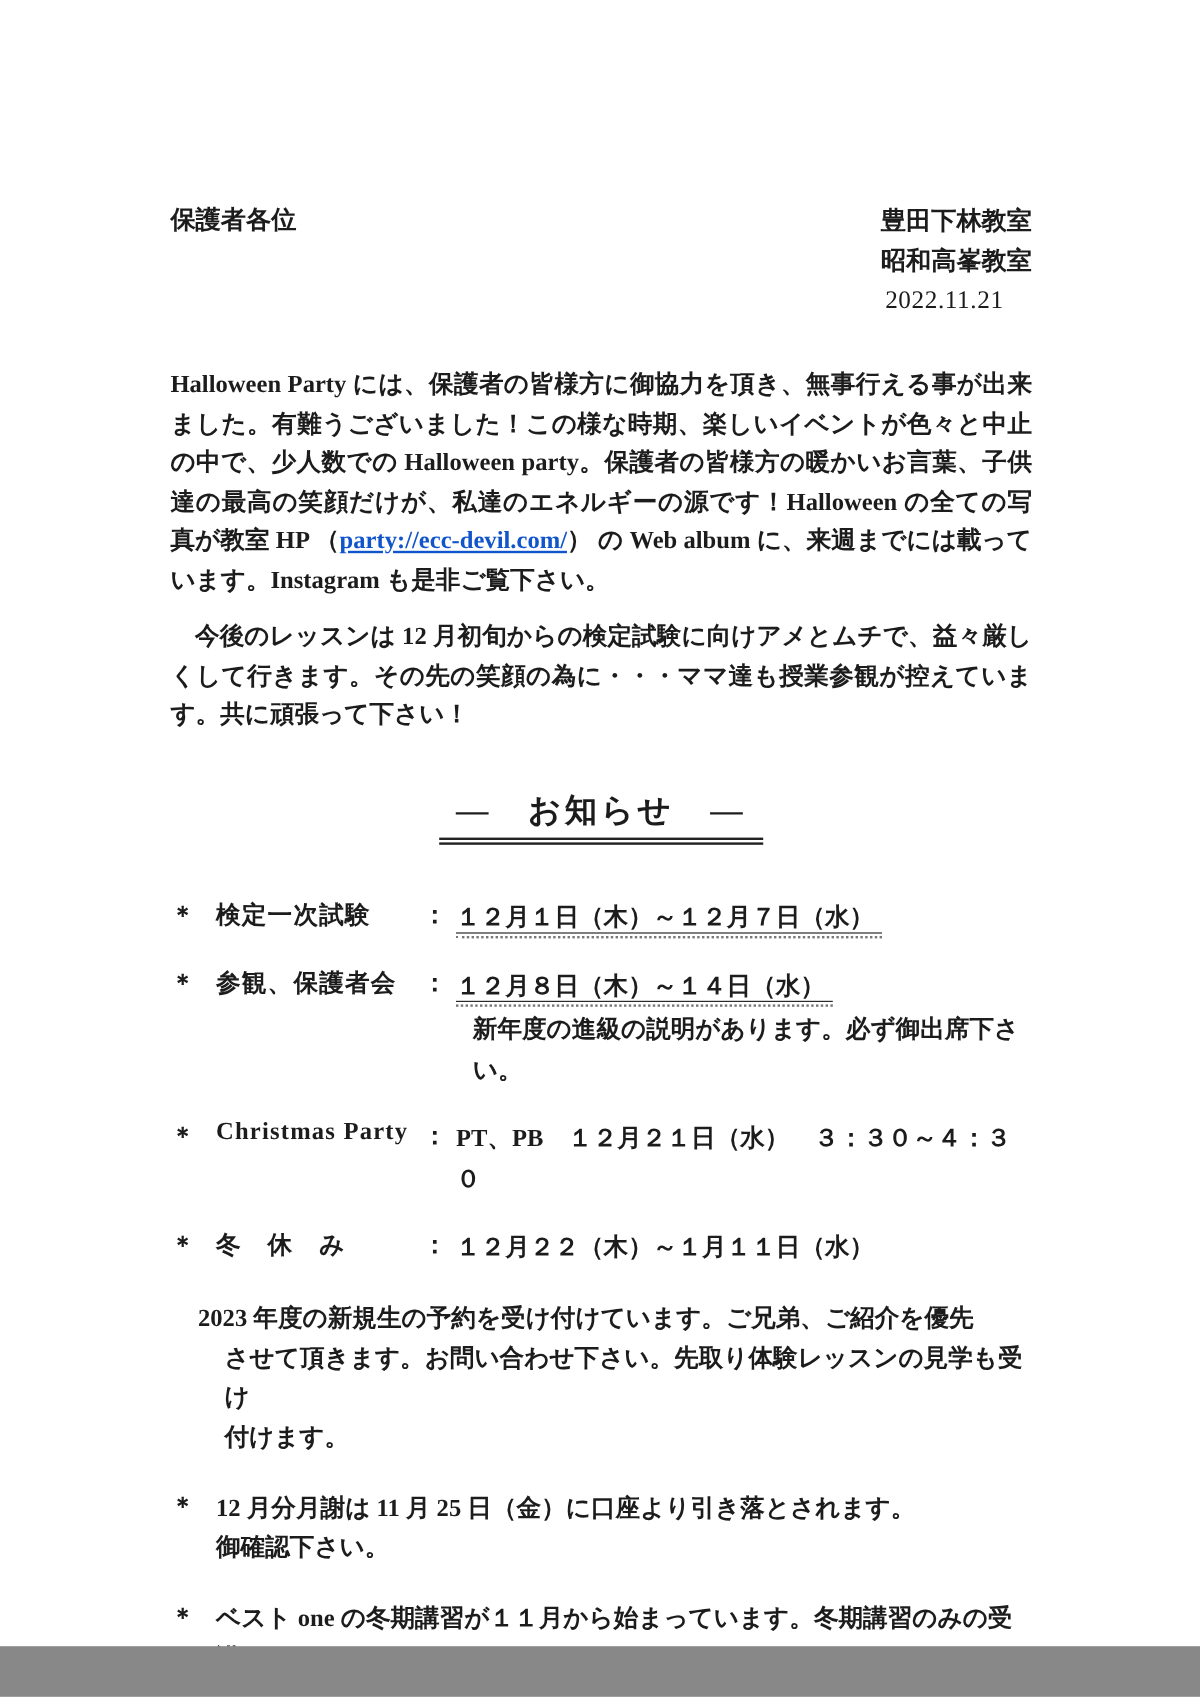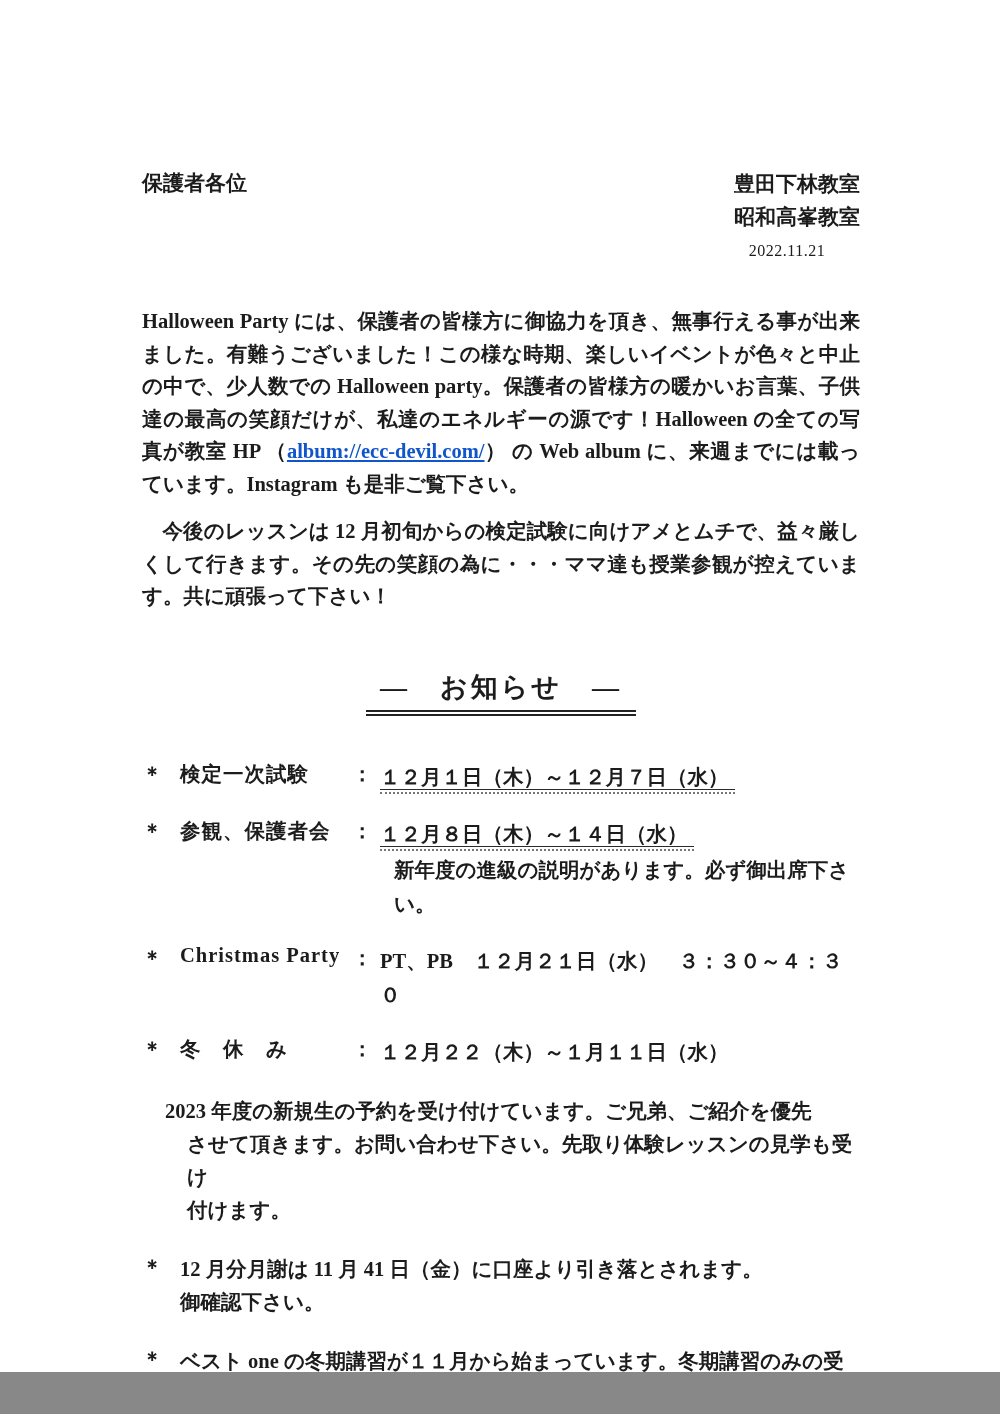--- a/index.html
+++ b/index.html
@@ -7,28 +7,28 @@
   .page {
     width:1000px; height:1372px; background:#ffffff; margin:0 auto;
     font-family:"Liberation Serif","DejaVu Serif",serif;
     color:#1c1c1c; font-weight:600; overflow:hidden;
   }
   .inner { padding:168px 140px 0 142px; }
 
   .header { display:flex; justify-content:space-between; font-size:21px; }
   .recipient { line-height:30px; }
   .sender { text-align:center; line-height:33px; }
-  .doc-date { font-size:16px; padding-right:20px; font-weight:500; letter-spacing:0.5px; }
+  .doc-date { font-size:21px; padding-right:20px; font-weight:500; letter-spacing:0.5px; }
 
   .body-block { margin-top:38px; font-size:20.5px; line-height:32.5px; text-align:justify; }
   .para { margin:0; }
   .para-indent { text-indent:1em;margin-top:15px; }
   a.link { color:#1155CC; text-decoration:underline; cursor:pointer; }
 
-  .title-wrap { text-align:center; margin-top:56px; }
+  .title-wrap { text-align:center; margin-top:44px; }
   .notice-title {
     display:inline-block; font-size:27px; letter-spacing:3px;
     border-bottom:6px double #222; padding:0 14px 5px 14px;
   }
 
   .notices { margin-top:44px; font-size:20.5px; }
   .notice-row { display:flex; margin-bottom:23px; align-items:flex-start; }
   .bullet { width:38px; flex:0 0 auto; }
   .n-label { width:172px; flex:0 0 auto; letter-spacing:1px; }
   .n-colon { width:28px; flex:0 0 auto; }
@@ -54,21 +54,21 @@
     <div class="header">
       <div class="recipient">保護者各位</div>
       <div class="sender">
         <div>豊田下林教室</div>
         <div>昭和高峯教室</div>
         <div class="doc-date">2022.11.21</div>
       </div>
     </div>
 
     <div class="body-block">
-      <p class="para"><span>Halloween Party には、保護者の皆様方に御協力を頂き、無事行える事が出来ました。有難うございました！この様な時期、楽しいイベントが色々と中止の中で、少人数での Halloween party。保護者の皆様方の暖かいお言葉、子供達の最高の笑顔だけが、私達のエネルギーの源です！Halloween の全ての写真が教室 HP （</span><a class="link">album://ecc-devil.com/</a><span>） の Web album に、来週までには載っています。Instagram も是非ご覧下さい。</span></p>
+      <p class="para"><span>Halloween Party には、保護者の皆様方に御協力を頂き、無事行える事が出来ました。有難うございました！この様な時期、楽しいイベントが色々と中止の中で、少人数での Halloween party。保護者の皆様方の暖かいお言葉、子供達の最高の笑顔だけが、私達のエネルギーの源です！Halloween の全ての写真が教室 HP （</span><a class="link">party://ecc-devil.com/</a><span>） の Web album に、来週までには載っています。Instagram も是非ご覧下さい。</span></p>
       <p class="para para-indent">今後のレッスンは 12 月初旬からの検定試験に向けアメとムチで、益々厳しくして行きます。その先の笑顔の為に・・・ママ達も授業参観が控えています。共に頑張って下さい！</p>
     </div>
 
     <div class="title-wrap">
       <span class="notice-title">―　お知らせ　―</span>
     </div>
 
     <div class="notices">
 
       <div class="notice-row">
@@ -107,21 +107,21 @@
           <span>１２月２２（木）～１月１１日（水）</span>
         </div>
       </div>
 
       <div class="p2023">2023 年度の新規生の予約を受け付けています。ご兄弟、ご紹介を優先
 させて頂きます。お問い合わせ下さい。先取り体験レッスンの見学も受け
 付けます。</div>
 
       <div class="extra-row">
         <span class="bullet">＊</span>
-        <div class="content">12 月分月謝は 11 月 41 日（金）に口座より引き落とされます。
+        <div class="content">12 月分月謝は 11 月 25 日（金）に口座より引き落とされます。
 御確認下さい。</div>
       </div>
 
       <div class="extra-row">
         <span class="bullet">＊</span>
         <div class="content">ベスト one の冬期講習が１１月から始まっています。冬期講習のみの受講
 英検対策も出来ます。お問い合わせ下さい。</div>
       </div>
 
     </div>

